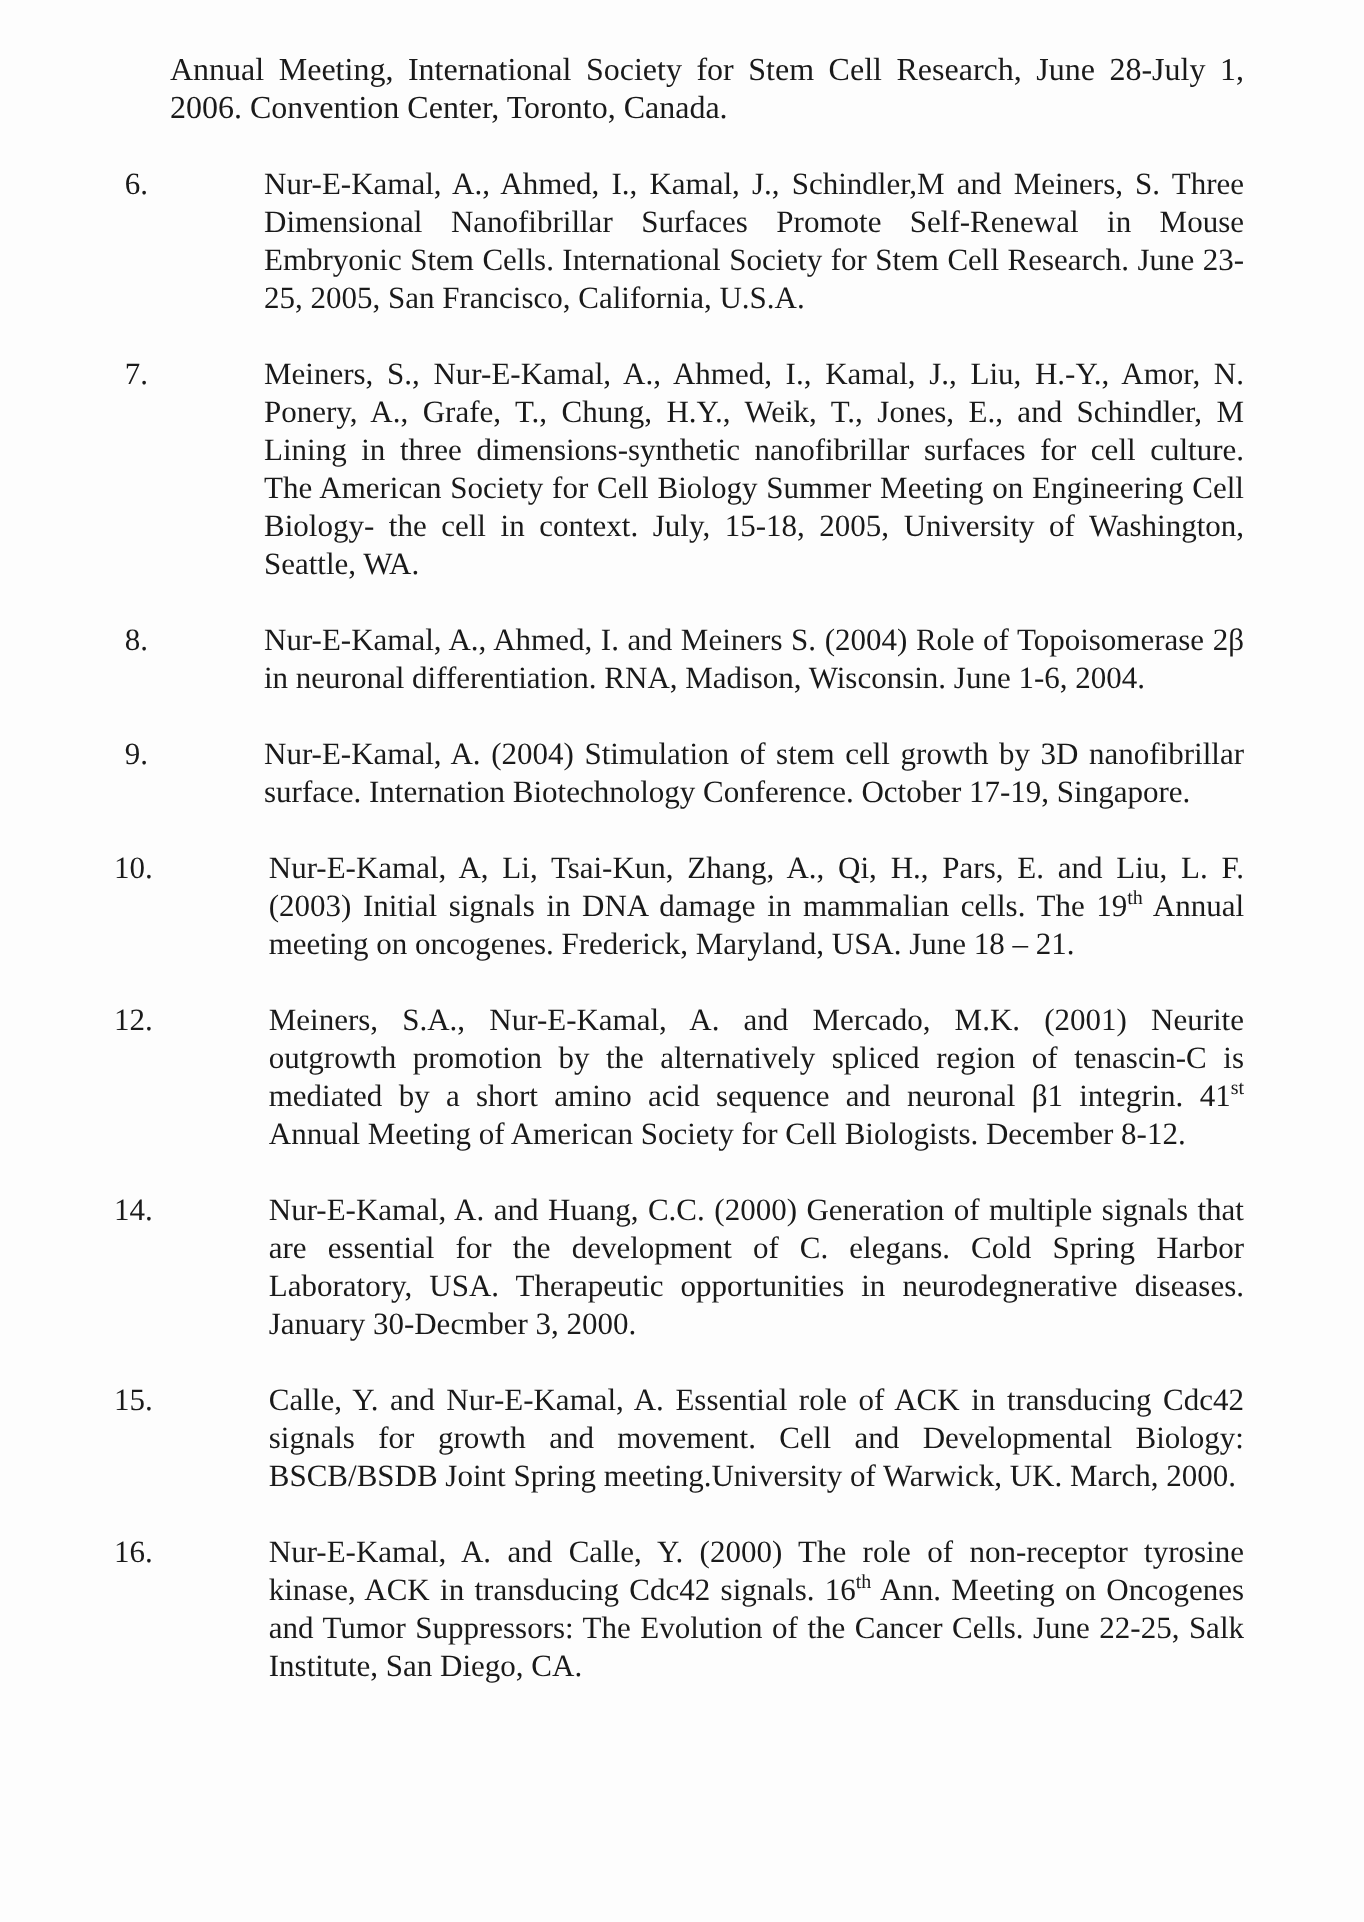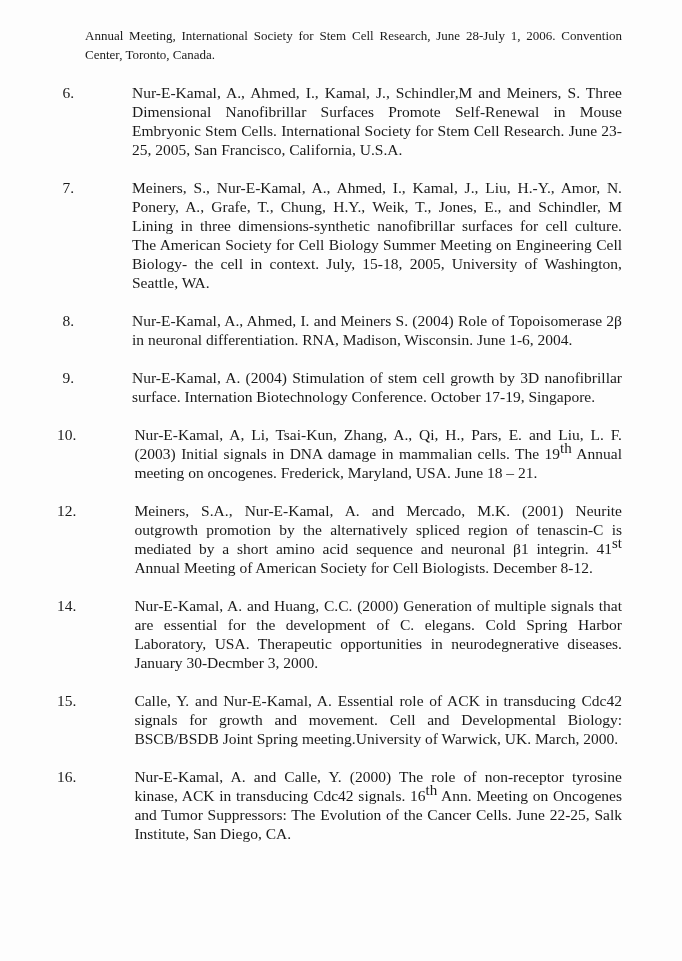--- a/index.html
+++ b/index.html
@@ -15,21 +15,21 @@
     color: #1a1a1a;
   }
   .page {
     box-sizing: border-box;
     width: 682px;
     height: 961px;
     padding: 26px 60px 10px 57px;
   }
   .cont-para {
     margin: 0 0 19px 28px;
-    font-size: 13px;
+    font-size: 16px;
     line-height: 19px;
     text-align: justify;
   }
   .ref-list {
     margin: 0;
     padding: 0;
     list-style: none;
   }
   .ref-item {
     display: flex;
@@ -45,21 +45,21 @@
   }
   .ref-body {
     flex: 1 1 auto;
     text-align: justify;
     margin-left: 47px;
   }
   .ref-body .bold {
     font-weight: normal;
   }
   .ref-body sup {
-    font-size: 15px;
+    font-size: 10px;
     line-height: 0;
     vertical-align: super;
   }
 </style>
 </head>
 <body>
 
 <div class="page">
   <p class="cont-para">Annual Meeting, International Society for Stem Cell Research, June 28-July 1, 2006.  Convention Center, Toronto, Canada.</p>
   <ol class="ref-list">

